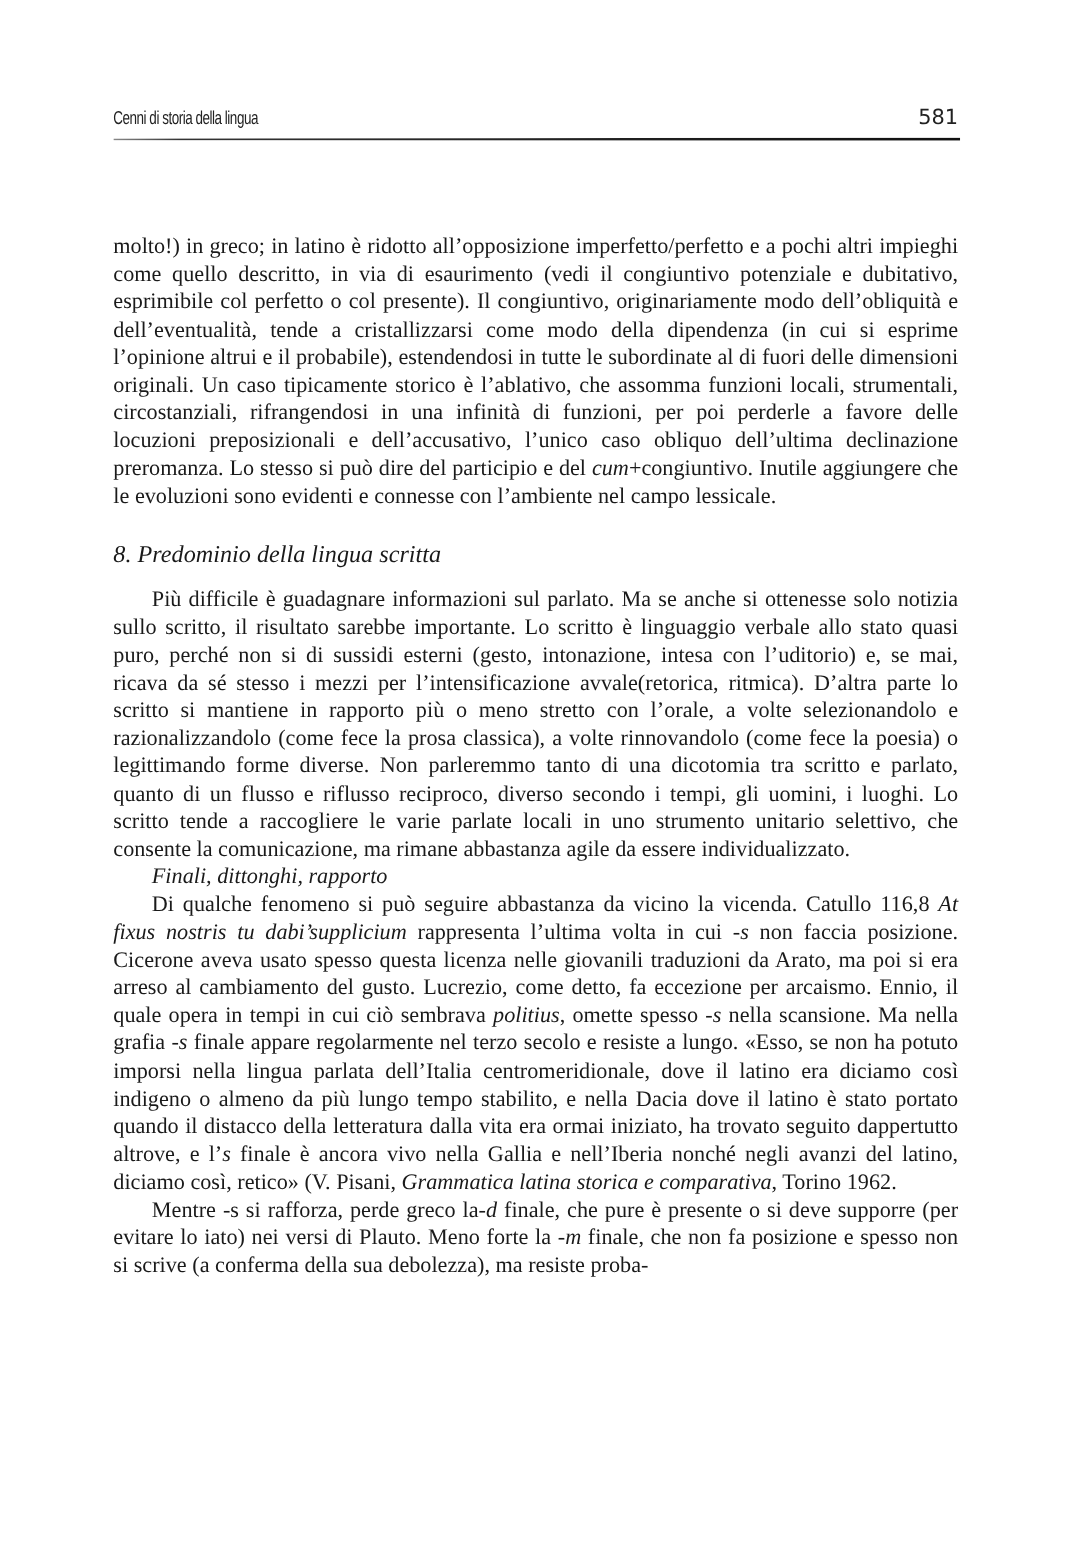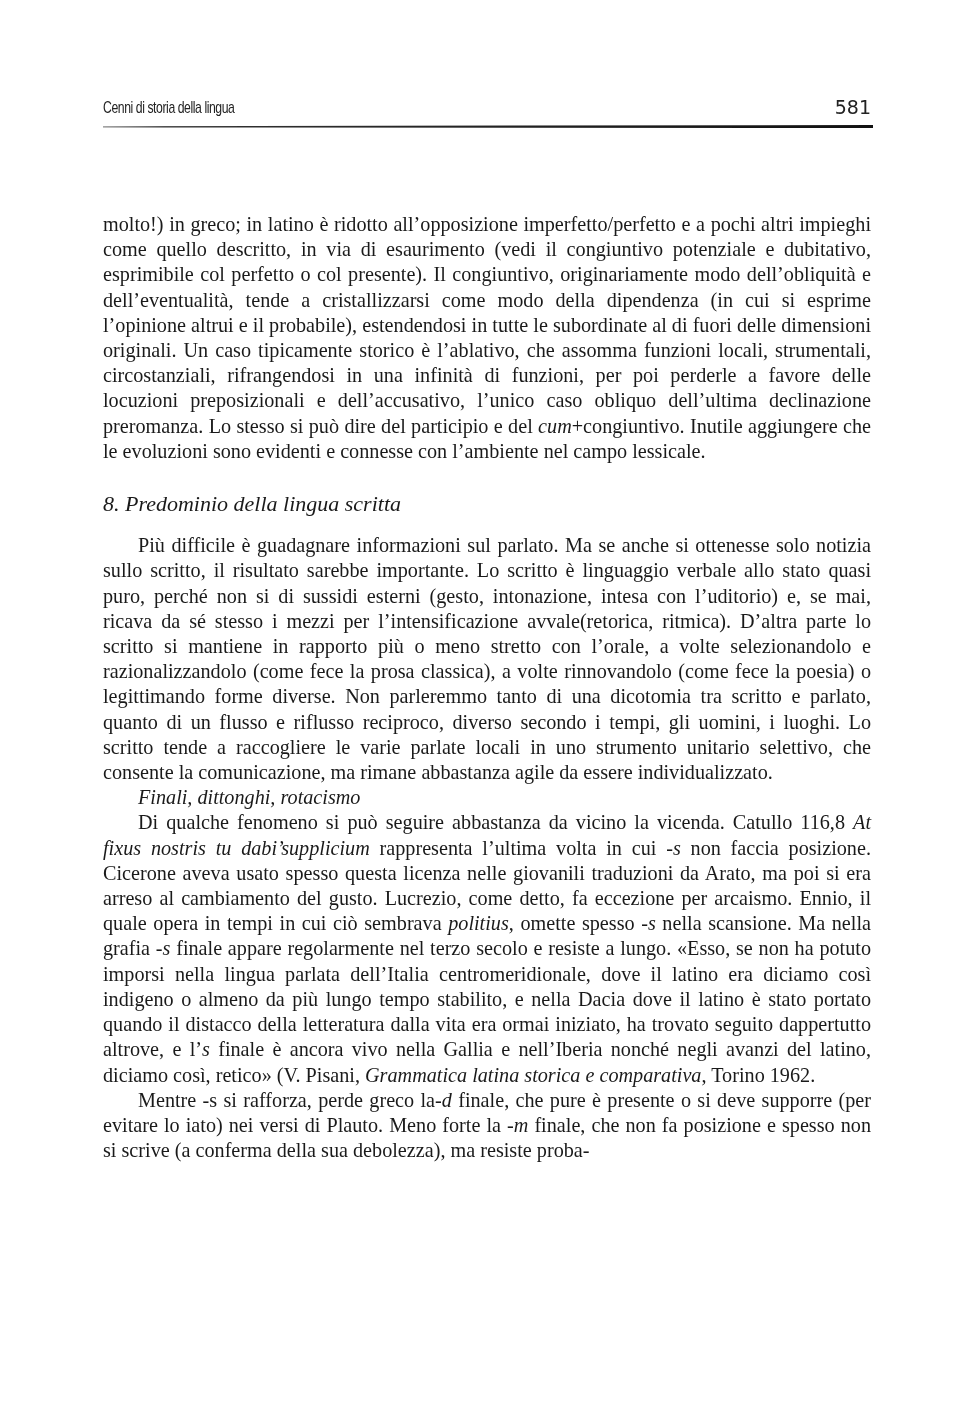--- a/index.html
+++ b/index.html
@@ -25,17 +25,17 @@
     <span class="page-number">581</span>
   </div>
   <div class="head-rule"></div>
 
   <div class="body-text">
     <p><span>molto!) in greco; in latino è ridotto all’opposizione imperfetto/perfetto e a pochi altri impieghi come quello descritto, in via di esaurimento (vedi il congiuntivo potenziale e dubitativo, esprimibile col perfetto o col presente). Il congiuntivo, originariamente modo dell’obliquità e dell’eventualità, tende a cristallizzarsi come modo della dipendenza (in cui si esprime l’opinione altrui e il probabile), estendendosi in tutte le subordinate al di fuori delle dimensioni originali. Un caso tipicamente storico è l’ablativo, che assomma funzioni locali, strumentali, circostanziali, rifrangendosi in una infinità di funzioni, per poi perderle a favore delle locuzioni preposizionali e dell’accusativo, l’unico caso obliquo dell’ultima declinazione preromanza. Lo stesso si può dire del participio e del </span><i>cum</i><span>+congiuntivo. Inutile aggiungere che le evoluzioni sono evidenti e connesse con l’ambiente nel campo lessicale.</span></p>
 
     <p class="section-heading">8. Predominio della lingua scritta</p>
     <p class="indent">Più difficile è guadagnare informazioni sul parlato. Ma se anche si ottenesse solo notizia sullo scritto, il risultato sarebbe importante. Lo scritto è linguaggio verbale allo stato quasi puro, perché non si di sussidi esterni (gesto, intonazione, intesa con l’uditorio) e, se mai, ricava da sé stesso i mezzi per l’intensificazione avvale(retorica, ritmica). D’altra parte lo scritto si mantiene in rapporto più o meno stretto con l’orale, a volte selezionandolo e razionalizzandolo (come fece la prosa classica), a volte rinnovandolo (come fece la poesia) o legittimando forme diverse. Non parleremmo tanto di una dicotomia tra scritto e parlato, quanto di un flusso e riflusso reciproco, diverso secondo i tempi, gli uomini, i luoghi. Lo scritto tende a raccogliere le varie parlate locali in uno strumento unitario selettivo, che consente la comunicazione, ma rimane abbastanza agile da essere individualizzato.</p>
 
-    <p class="subheading">Finali, dittonghi, rotacismo</p>
+    <p class="subheading">Finali, dittonghi, rapporto</p>
     <p class="indent"><span>Di qualche fenomeno si può seguire abbastanza da vicino la vicenda. Catullo 116,8 </span><i>At fixus nostris tu dabi’supplicium</i><span> rappresenta l’ultima volta in cui </span><i>-s</i><span> non faccia posizione. Cicerone aveva usato spesso questa licenza nelle giovanili traduzioni da Arato, ma poi si era arreso al cambiamento del gusto. Lucrezio, come detto, fa eccezione per arcaismo. Ennio, il quale opera in tempi in cui ciò sembrava </span><i>politius</i><span>, omette spesso </span><i>-s</i><span> nella scansione. Ma nella grafia </span><i>-s</i><span> finale appare regolarmente nel terzo secolo e resiste a lungo. «Esso, se non ha potuto imporsi nella lingua parlata dell’Italia centromeridionale, dove il latino era diciamo così indigeno o almeno da più lungo tempo stabilito, e nella Dacia dove il latino è stato portato quando il distacco della letteratura dalla vita era ormai iniziato, ha trovato seguito dappertutto altrove, e l’</span><i>s</i><span> finale è ancora vivo nella Gallia e nell’Iberia nonché negli avanzi del latino, diciamo così, retico» (V. Pisani, </span><i>Grammatica latina storica e comparativa</i><span>, Torino 1962.</span></p>
     <p class="indent"><span>Mentre -s si rafforza, perde greco la</span><i>-d</i><span> finale, che pure è presente o si deve supporre (per evitare lo iato) nei versi di Plauto. Meno forte la </span><i>-m</i><span> finale, che non fa posizione e spesso non si scrive (a conferma della sua debolezza), ma resiste proba-</span></p>
   </div>
 </div>
 
 </body></html>

